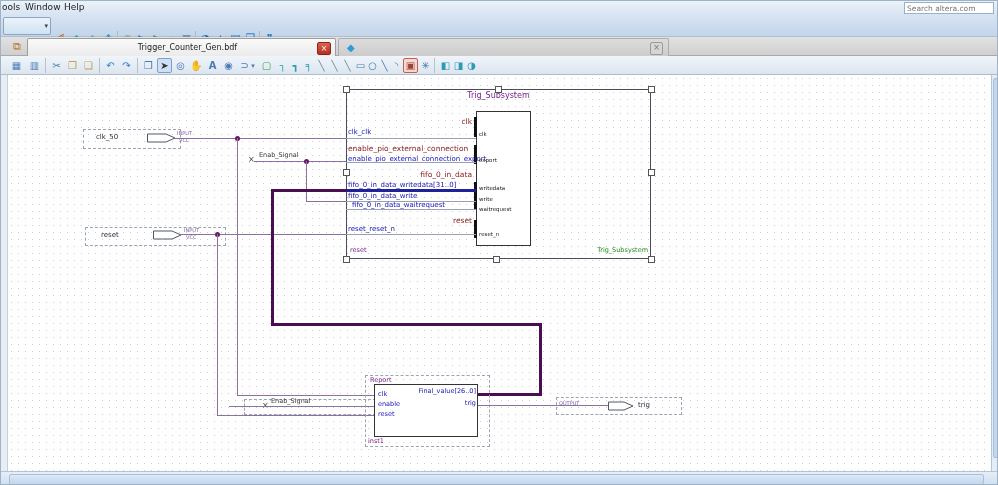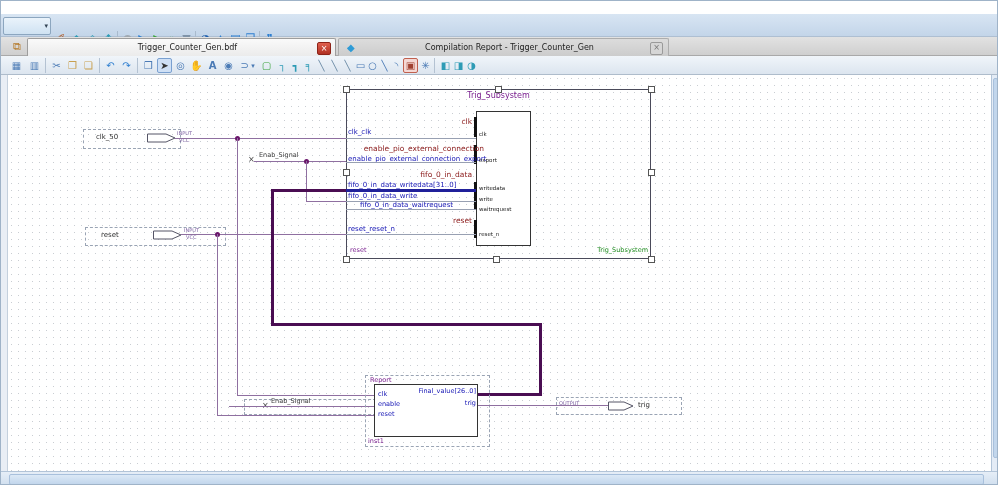--- a/index.html
+++ b/index.html
@@ -58,20 +58,26 @@
   #hscroll{left:0;top:470px;width:998px;height:15px;background:linear-gradient(#e6eef7,#cfdeee);border-top:1px solid #b2c4d8;box-sizing:border-box;}
   #hthumb{position:absolute;left:8px;top:2px;width:975px;height:11px;background:linear-gradient(#dce9f6,#c2d6ec);border:1px solid #a8c0dc;border-radius:2px;box-sizing:border-box;}
   #vscroll{left:990px;top:74px;width:8px;height:396px;background:#e4ecf6;border-left:1px solid #b2c4d8;box-sizing:border-box;}
   #vthumb{position:absolute;left:1px;top:3px;width:5px;height:380px;background:#c2d6ec;border:1px solid #a8c0dc;border-radius:2px;box-sizing:border-box;}
 </style>
 </head>
 <body>
 
 <div id="app">
 
+  <div id="menubar" class="abs">
+    <span class="menu-item" style="left:1px">ools</span>
+    <span class="menu-item" style="left:24px">Window</span>
+    <span class="menu-item" style="left:63px">Help</span>
+    <input id="searchbox" placeholder="Search altera.com" style="">
+  </div>
 
   <div id="toolbar1" class="abs">
     <div id="combo">
       <span></span>
       <span class="arrow">▾</span>
     </div>
     <div class="icon" style="left:52px;color:#b06030">✐</div>
     <div class="icon" style="left:68px;color:#2e9bb5">◆</div>
     <div class="icon" style="left:84px;color:#2e9bb5">◈</div>
     <div class="icon" style="left:100px;color:#2e9bb5">❖</div>
@@ -91,21 +97,20 @@
   </div>
 
   <div id="tabbar" class="abs">
     <div id="fileicon">⧉</div>
     <div class="tab" id="tab1">
       <span class="tab-label">Trigger_Counter_Gen.bdf</span>
       <span class="tab-close-red">×</span>
     </div>
     <div class="tab" id="tab2">
       <span id="tab2icon">◆</span>
-      <span class="tab-label">Compilation Report - Trigger_Counter_Gen</span>
       <span class="tab-close-gray">×</span>
     </div>
   </div>
 
   <div id="toolbar2" class="abs">
     <div class="icon2" style="left:8px">▦</div>
     <div class="icon2" style="left:26px">▥</div>
     <div class="sep2" style="left:44px"></div>
     <div class="icon2" style="left:48px">✂</div>
     <div class="icon2" style="left:64px;color:#c8a050">❐</div>
@@ -194,33 +199,33 @@
     <div class="handle" style="left:485px;top:181px"></div>
     <div class="handle" style="left:640px;top:181px"></div>
 
     <div class="abs" style="left:468px;top:36px;width:55px;height:135px;border:1px solid #333;background:#fff;box-sizing:border-box"></div>
     <div class="tick" style="left:466px;top:42px;height:20px"></div>
     <div class="tick" style="left:466px;top:70px;height:19px"></div>
     <div class="tick" style="left:466px;top:107px;height:27px"></div>
     <div class="tick" style="left:466px;top:145px;height:18px"></div>
 
     <div class="rhead" style="left:340px;top:43px;width:124px">clk</div>
-    <div class="rhead" style="left:340px;top:70px;width:136px">enable_pio_external_connection</div>
+    <div class="rhead" style="left:340px;top:70px;width:108px">enable_pio_external_connection</div>
     <div class="rhead" style="left:340px;top:96px;width:124px">fifo_0_in_data</div>
     <div class="rhead" style="left:340px;top:142px;width:124px">reset</div>
 
     <div class="bport" style="left:340px;top:54px">clk_clk</div>
     <div class="stub" style="left:338px;top:63px;width:130px"></div>
     <div class="bport" style="left:340px;top:81px">enable_pio_external_connection_export</div>
     <div class="stub" style="left:338px;top:87px;width:130px"></div>
     <div class="bport" style="left:340px;top:107px">fifo_0_in_data_writedata[31..0]</div>
     <div class="abs" style="left:338px;top:114px;width:130px;height:3px;background:#20209a"></div>
     <div class="bport" style="left:340px;top:118px">fifo_0_in_data_write</div>
     <div class="stub" style="left:338px;top:126px;width:130px"></div>
-    <div class="bport" style="left:352px;top:127px">fifo_0_in_data_waitrequest</div>
+    <div class="bport" style="left:344px;top:127px">fifo_0_in_data_waitrequest</div>
     <div class="stub" style="left:338px;top:134px;width:130px"></div>
     <div class="bport" style="left:340px;top:151px">reset_reset_n</div>
     <div class="stub" style="left:338px;top:159px;width:130px"></div>
 
     <div class="inlabel" style="left:471px;top:56px">clk</div>
     <div class="inlabel" style="left:471px;top:82px">export</div>
     <div class="inlabel" style="left:471px;top:110px">writedata</div>
     <div class="inlabel" style="left:471px;top:121px">write</div>
     <div class="inlabel" style="left:471px;top:131px">waitrequest</div>
     <div class="inlabel" style="left:471px;top:156px">reset_n</div>

